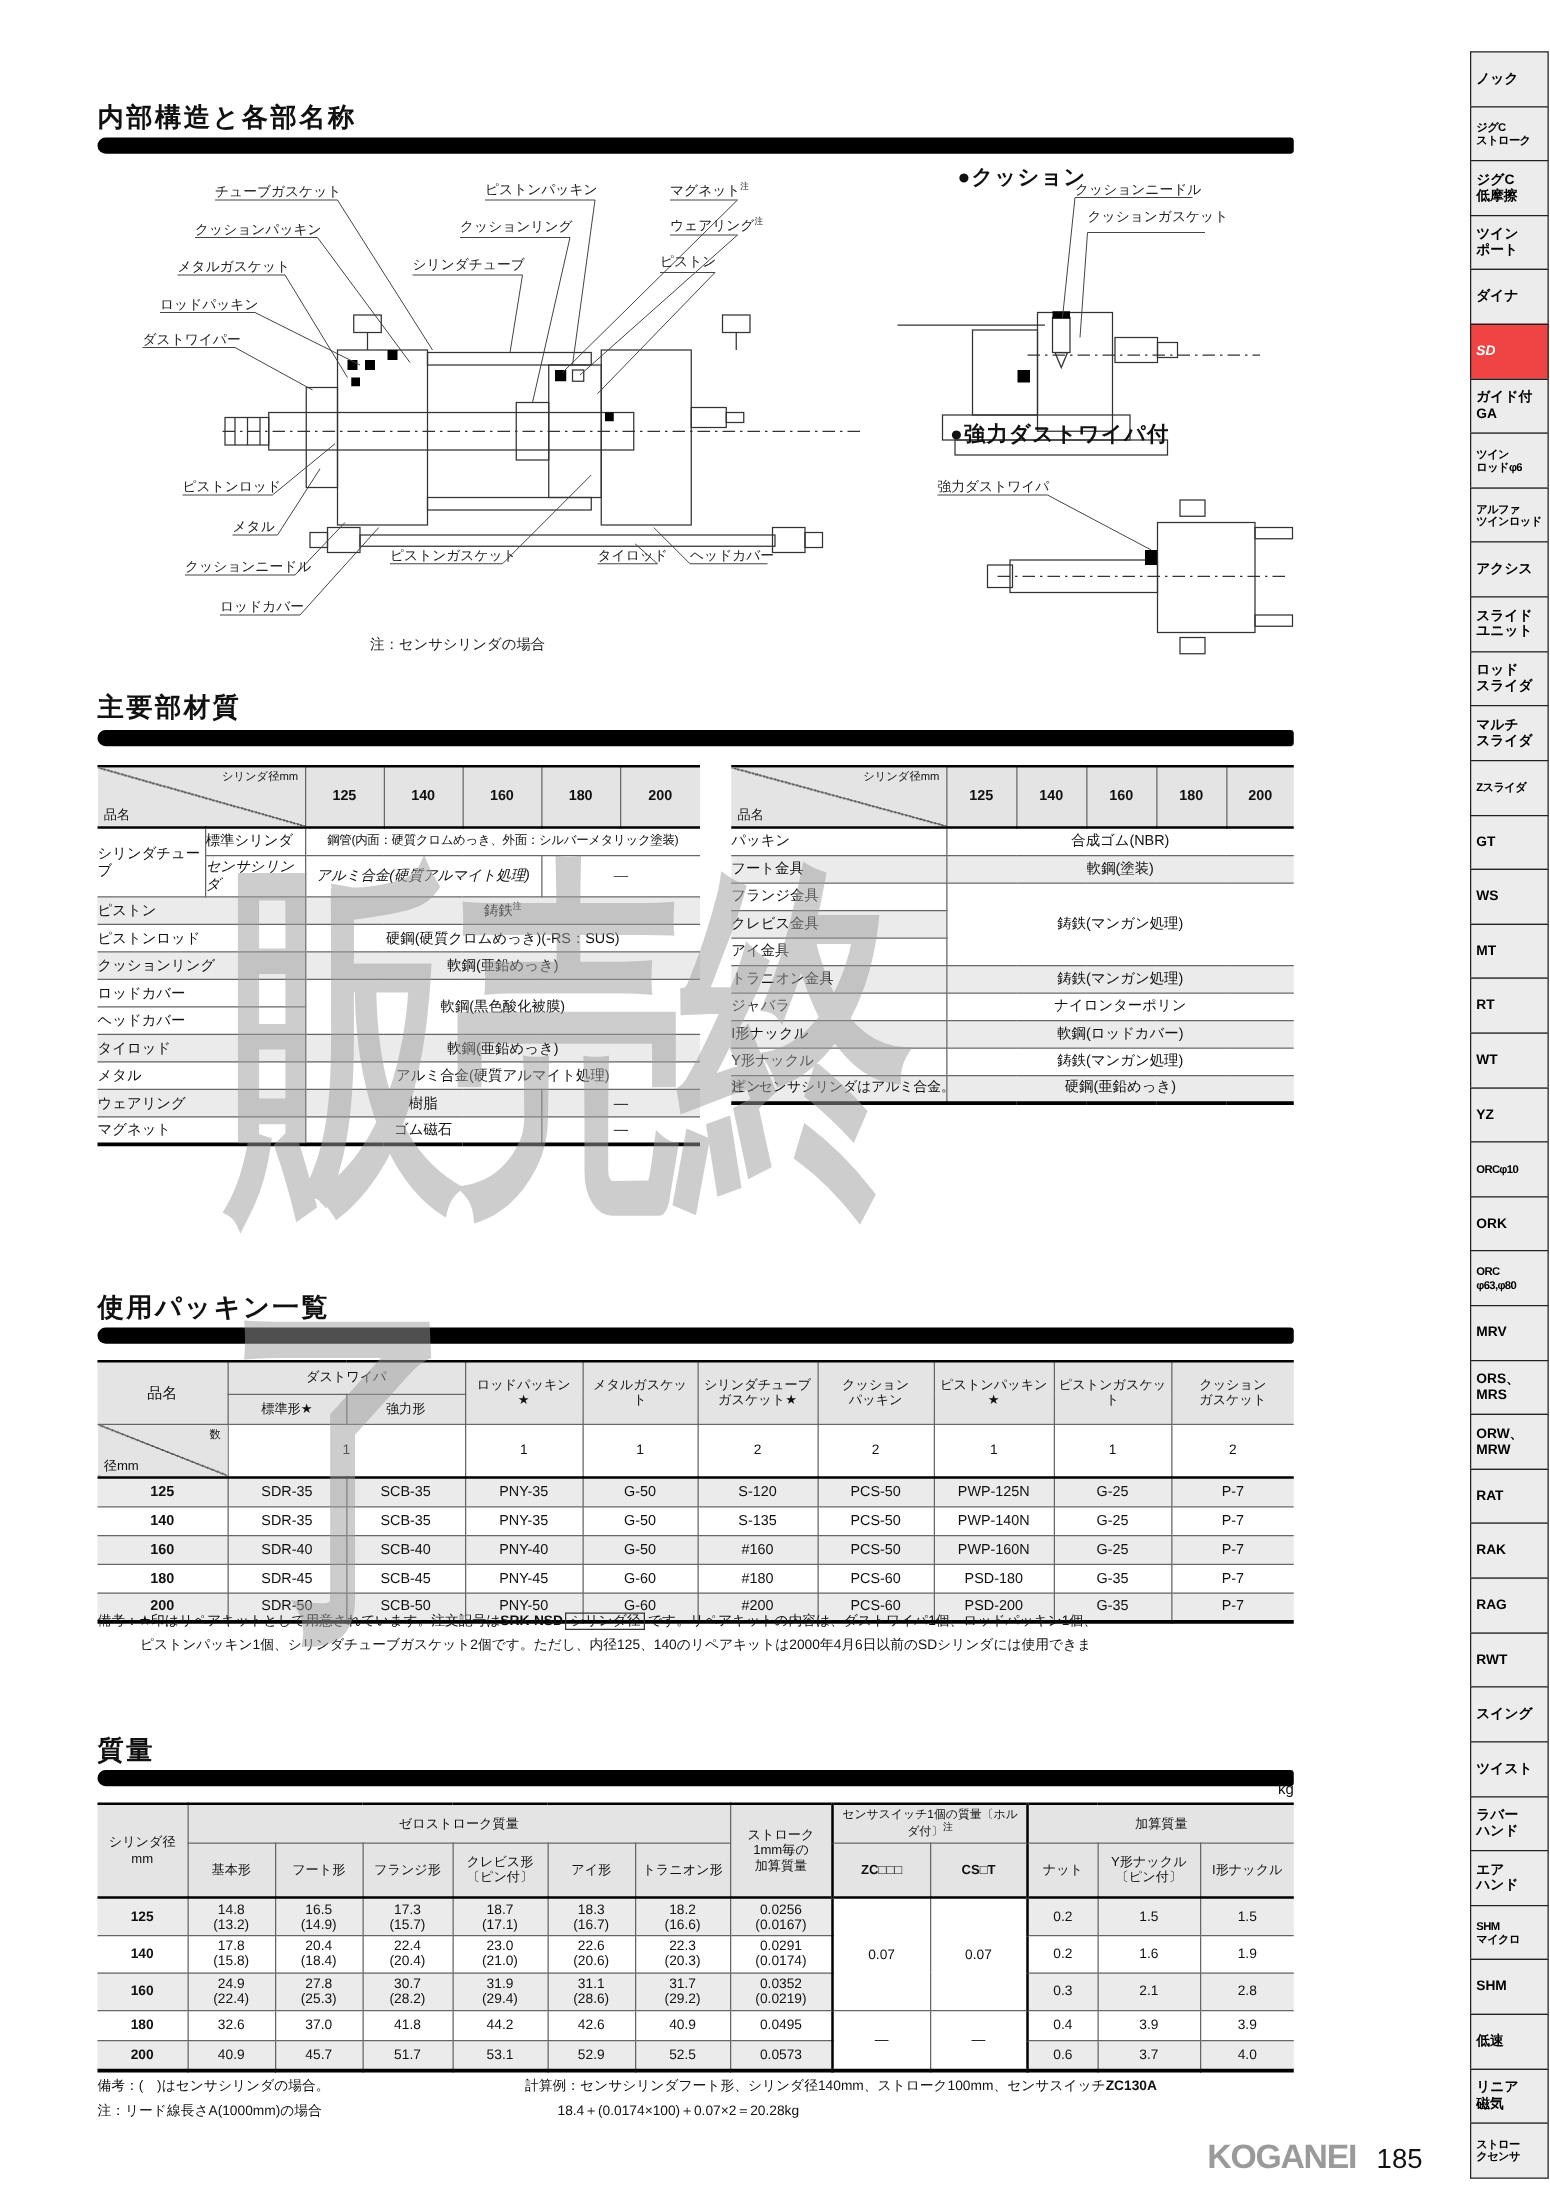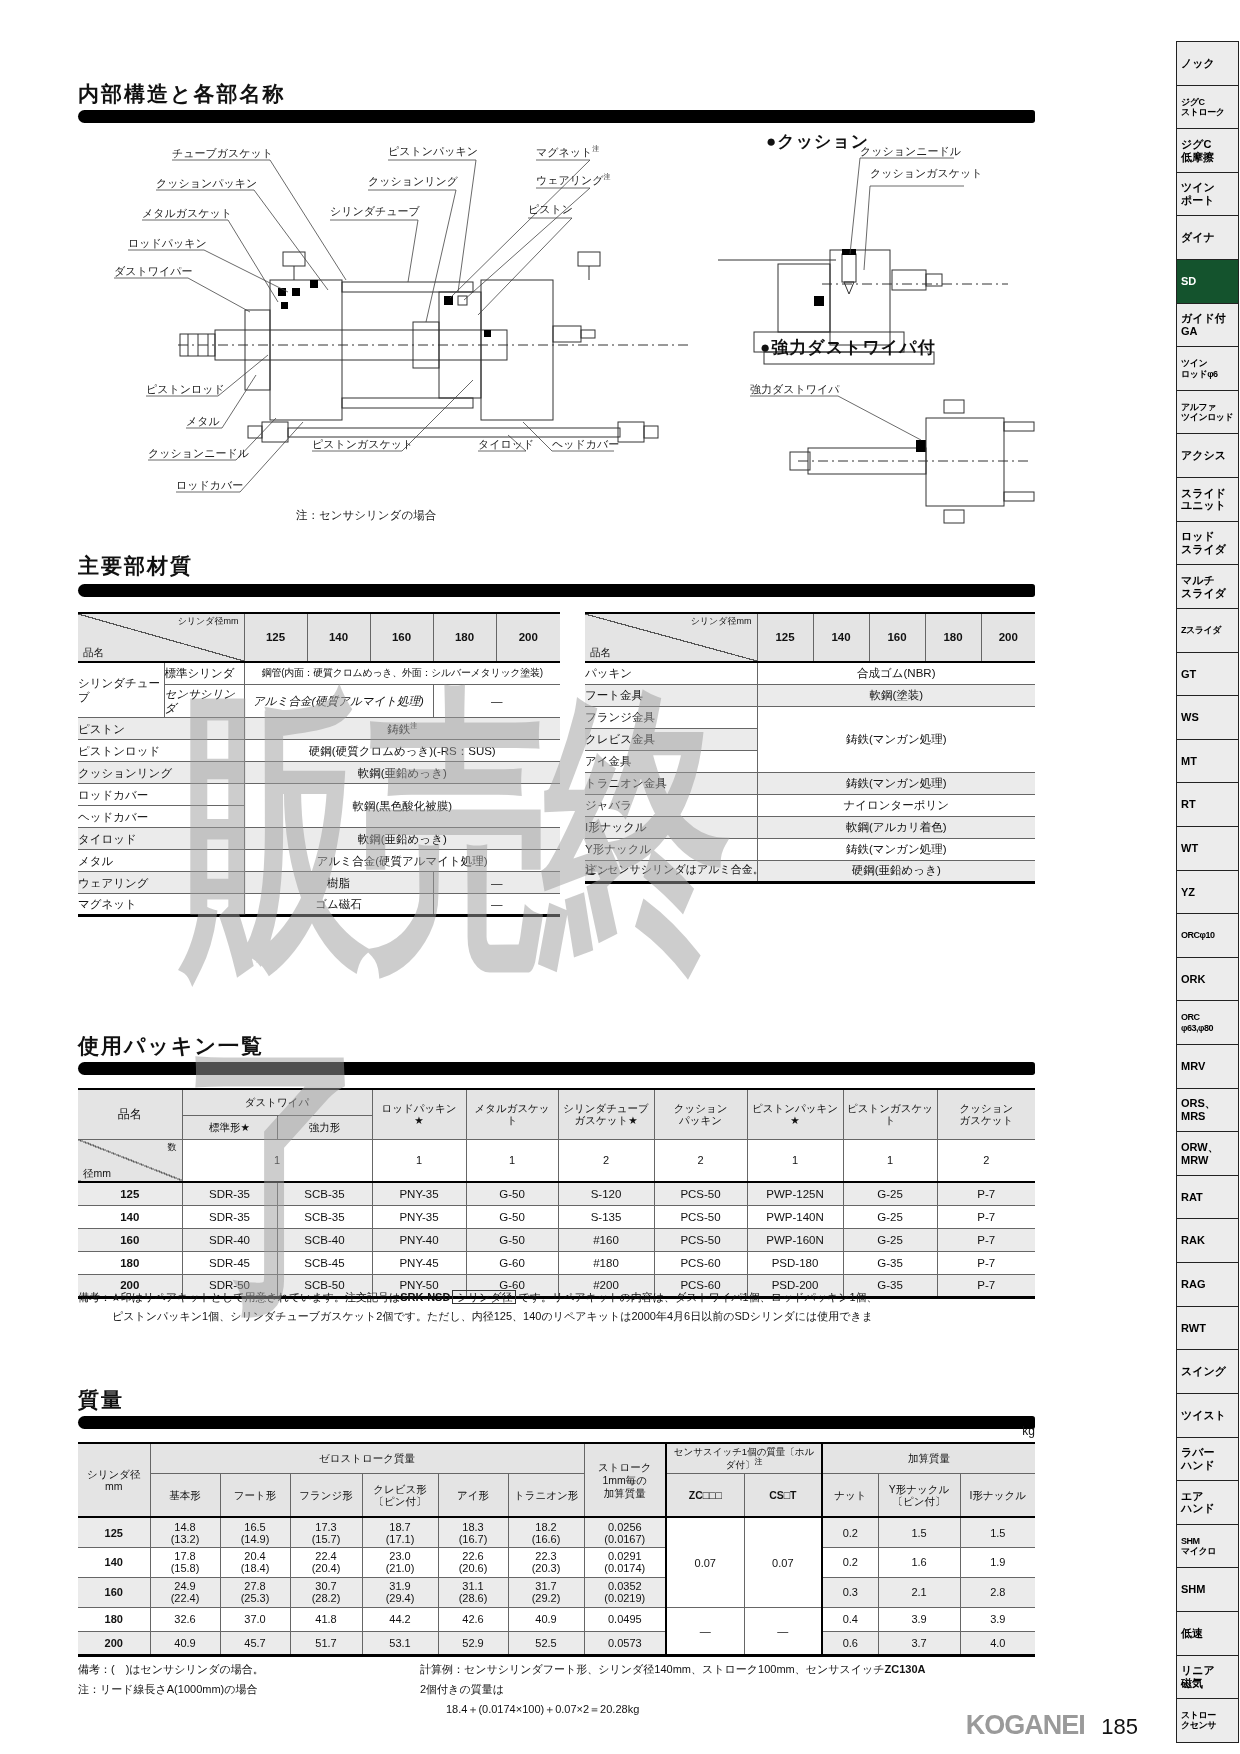--- a/index.html
+++ b/index.html
@@ -68,21 +68,21 @@
     color:#9d9d9d; opacity:0.5; letter-spacing:-14px; line-height:1.15;
     transform:scaleX(0.63); transform-origin:left top; z-index:30; pointer-events:none; }
 
   
   .sidebar { position:absolute; left:1176px; top:42px; width:63px; height:1701px;
     display:flex; flex-direction:column; z-index:5; }
   .side-item { flex:1; border:1px solid #222; margin-top:-1px; background:#ececec;
     display:flex; align-items:center; padding:2px 4px; font-size:11px; font-weight:700;
     white-space:pre-line; line-height:1.15; color:#000; cursor:pointer; }
   .side-item.small { font-size:9px; letter-spacing:-0.5px; }
-  .side-item.active { background:#14532d; color:#fff; }
+  .side-item.active { background:#ef4444; color:#fff;font-style:italic; }
 
   
   .footer { position:absolute; left:858px; top:1686px; width:280px; text-align:right;
     white-space:nowrap;margin-top:24px; }
   .footer .logo { font-size:27px; font-weight:700; color:#9a9a9a; letter-spacing:-1px; }
   .footer .pnum { font-size:22px; font-weight:400; color:#111; margin-left:12px; }
 
   svg .ln { stroke:#333; stroke-width:1; fill:none; }
   svg .leader { stroke:#444; stroke-width:0.8; fill:none; }
 </style>
@@ -323,21 +323,21 @@
       <tr class="shade" style="height: 22px;">
         <th class="rowname">トラニオン金具</th>
         <td colspan="5">鋳鉄(マンガン処理)</td>
       </tr>
       <tr style="height: 22px;">
         <th class="rowname">ジャバラ</th>
         <td colspan="5">ナイロンターポリン</td>
       </tr>
       <tr class="shade" style="height: 22px;">
         <th class="rowname">I形ナックル</th>
-        <td colspan="5">軟鋼(アルカリ着色)</td>
+        <td colspan="5">軟鋼(ロッドカバー)</td>
       </tr>
       <tr style="height: 22px;">
         <th class="rowname">Y形ナックル</th>
         <td colspan="5">鋳鉄(マンガン処理)</td>
       </tr>
       <tr class="shade" style="height: 22px;">
         <th class="rowname">ピン</th>
         <td colspan="5">硬鋼(亜鉛めっき)</td>
       </tr>
     </tbody>
@@ -607,21 +607,20 @@
       </tr>
     </tbody>
 </table>
 
 <div class="note-block" style="left:78px;top:1660px">
   <div>備考：(　)はセンサシリンダの場合。</div>
   <div>注：リード線長さA(1000mm)の場合</div>
 </div>
 <div class="note-block" style="left:420px;top:1660px">
   <div><span>計算例：センサシリンダフート形、シリンダ径140mm、ストローク100mm、センサスイッチ</span><b>ZC130A</b></div>
-  <div>2個付きの質量は</div>
   <div class="indent">18.4＋(0.0174×100)＋0.07×2＝20.28kg</div>
 </div>
 
 <nav class="sidebar" id="sidebar">
     <div class="side-item">ノック</div>
     <div class="side-item small">ジグC
 ストローク</div>
     <div class="side-item">ジグC
 低摩擦</div>
     <div class="side-item">ツイン

